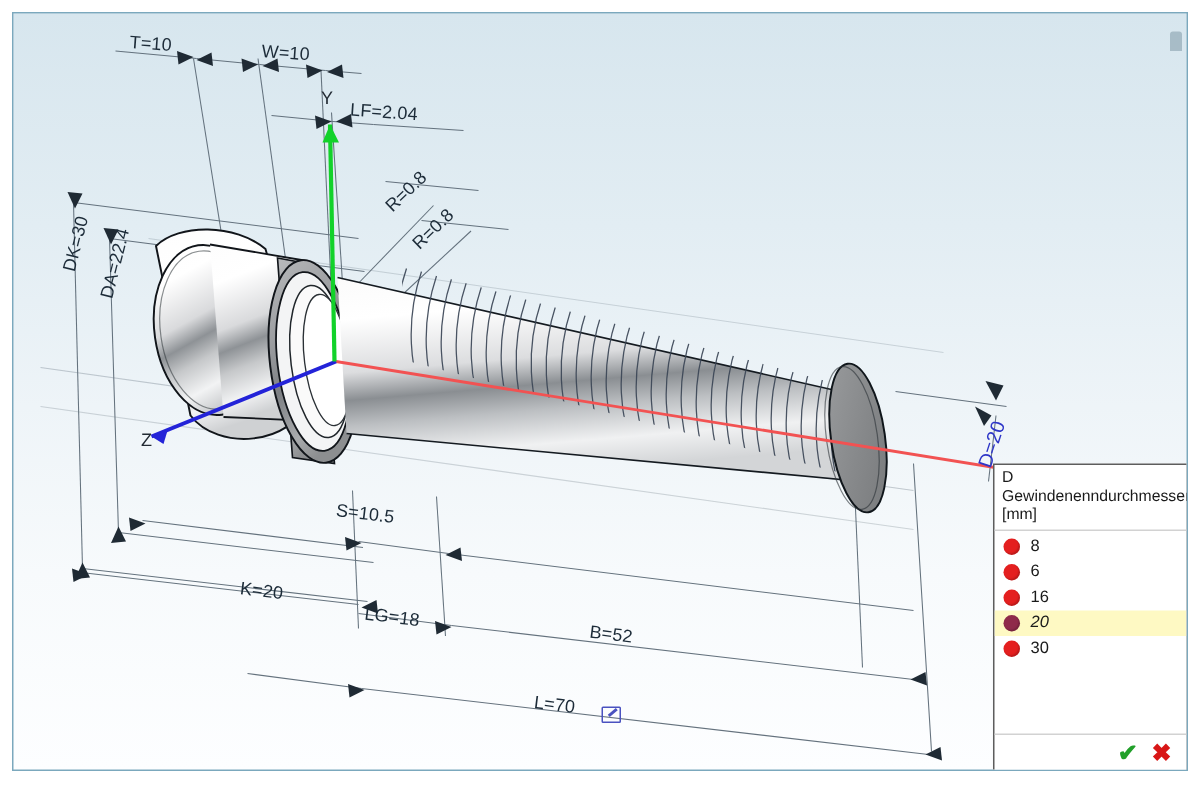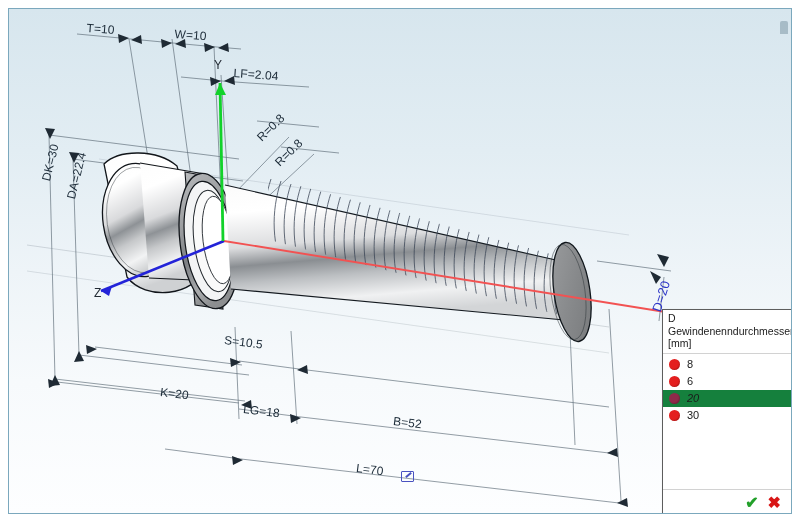--- a/index.html
+++ b/index.html
@@ -121,21 +121,21 @@
   }
   .opt .bullet {
     width: 11px; height: 11px;
     border-radius: 50%;
     background: #e41f1f;
     margin-right: 7px;
     flex: 0 0 auto;
     box-shadow: inset -1px -1px 1px rgba(0,0,0,.18);
   }
   .opt.selected {
-    background: #15803d;
+    background: #fef9c3;
     font-style: italic;
   }
   .opt.selected .bullet {
     background: #8f2a4a;
   }
   #popup-footer {
     height: 26px;
     border-top: 1px solid #d2d2d2;
     display: flex;
     align-items: center;
@@ -389,20 +389,24 @@
       </div>
       <div id="popup-list">
           <div class="opt">
             <span class="bullet"></span>
             <span>8</span>
           </div>
           <div class="opt">
             <span class="bullet"></span>
             <span>6</span>
           </div>
+          <div class="opt">
+            <span class="bullet"></span>
+            <span>16</span>
+          </div>
           <div class="opt selected">
             <span class="bullet"></span>
             <span>20</span>
           </div>
           <div class="opt">
             <span class="bullet"></span>
             <span>30</span>
           </div>
           <div class="opt"></div>
         </div>

